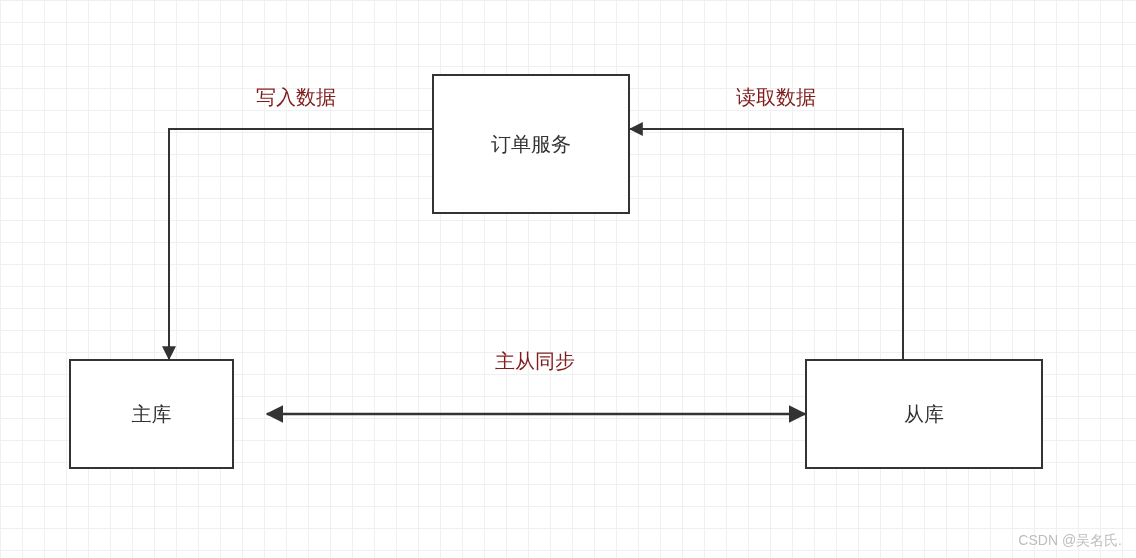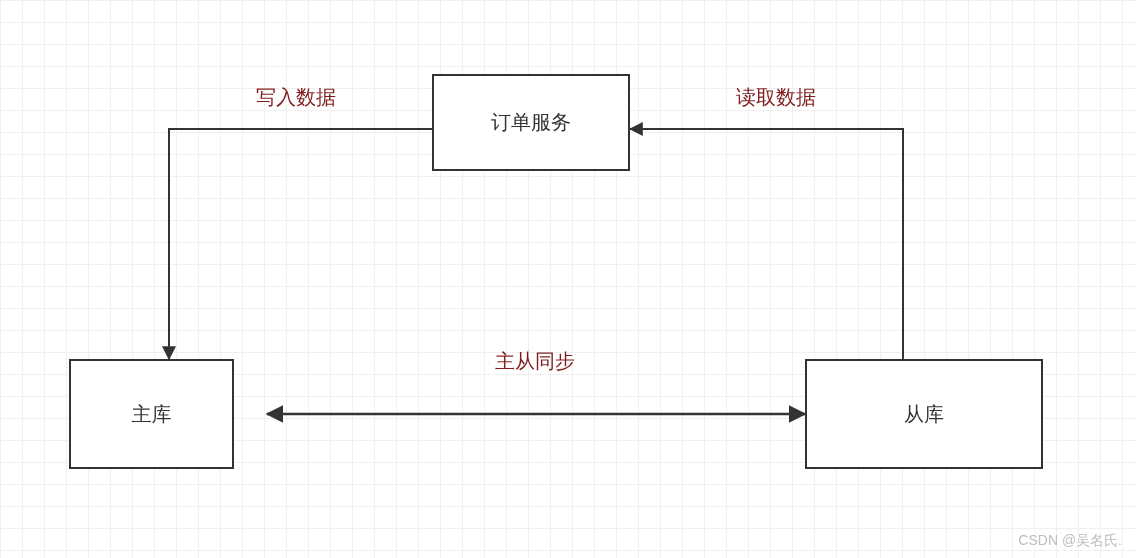--- a/index.html
+++ b/index.html
@@ -45,21 +45,21 @@
       position: absolute;
       left: 0; top: 0;
       width: 1136px;
       height: 558px;
       pointer-events: none;
     }
   </style>
 </head>
 <body>
 
-<div class="box" style="left:432px; top:74px; width:198px; height:97px;">
+<div class="box" style="left:432px; top:74px; width:198px; height:140px;">
   <span>订单服务</span>
 </div>
 
 <div class="box" style="left:69px; top:359px; width:165px; height:110px;">
   <span>主库</span>
 </div>
 
 <div class="box" style="left:805px; top:359px; width:238px; height:110px;">
   <span>从库</span>
 </div>

